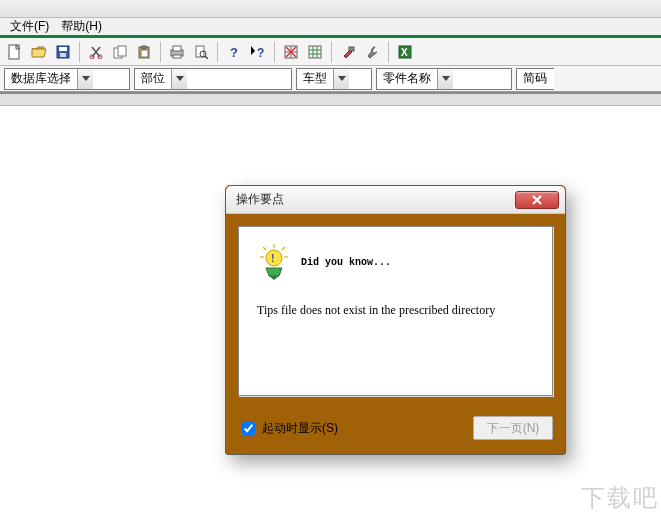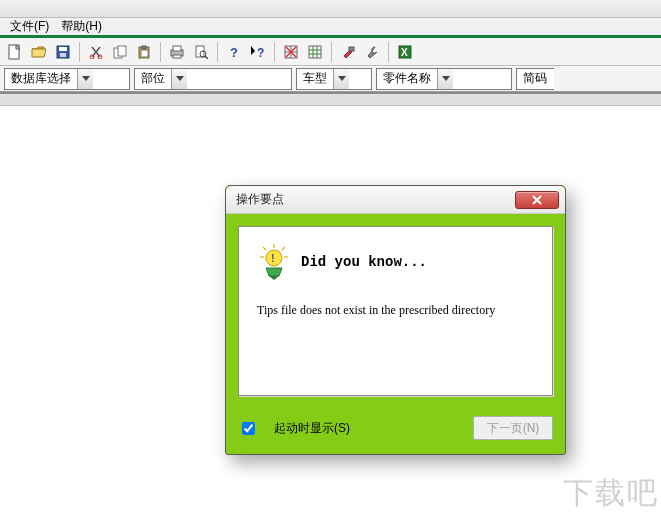--- a/index.html
+++ b/index.html
@@ -103,21 +103,21 @@
     bottom: 0;
     background: #fff;
   }
 
   
   .dialog {
     position: absolute;
     left: 225px;
     top: 185px;
     width: 341px;
-    background: #84cc16;
+    background: #a16207;
     border: 1px solid #5b5b5b;
     box-shadow: 6px 8px 18px rgba(0,0,0,0.35);
     border-radius: 5px 5px 3px 3px;
   }
   .dlg-title {
     height: 28px;
     background: linear-gradient(to bottom,#fbfbfb,#e6e6e6);
     border-bottom: 1px solid #c8c8c8;
     display: flex;
     align-items: center;
@@ -147,57 +147,57 @@
   }
   .tip-head {
     display: flex;
     align-items: center;
     gap: 10px;
     margin-bottom: 20px;
   }
   .tip-head .htxt {
     font-family: "Courier New", monospace;
     font-weight: bold;
-    font-size: 14px;
+    font-size: 10px;
     color: #000;
   }
   .tip-msg {
     font-family: Liberation Serif, serif;
     font-size: 12px;
     color: #000;
     line-height: 1.5;
     max-width: 340px;
   }
   .dlg-foot {
     display: flex;
     align-items: center;
     padding: 8px 12px 14px 12px;
     gap: 14px;
   }
   .chk {
-    display:flex;align-items:center;gap:16px;flex:1;
+    display:flex;align-items:center;gap:4px;flex:1;
   }
   .chk input { width:13px;height:13px; }
   .btn {
     min-width: 80px;
     height: 24px;
     background: linear-gradient(to bottom,#fdfdfd,#e3e3e3);
     border: 1px solid #707070;
     border-radius: 2px;
     font-size: 12px;
     padding: 8px 10px;
     display:flex;align-items:center;justify-content:center;
     cursor: default;
   }
   .btn.disabled { color:#9a9a9a; border-color:#b0b0b0; background:#efefef; }
   .watermark {
     position:absolute;
     right: 2px;
     bottom: 2px;
-    font-size: 30px;
+    font-size: 24px;
     font-family: Liberation Sans, sans-serif;
     color: rgba(120,120,120,0.35);
     letter-spacing: 2px;
     pointer-events:none;
   }
 </style>
 </head>
 <body>
 
 <div class="titlebar">

